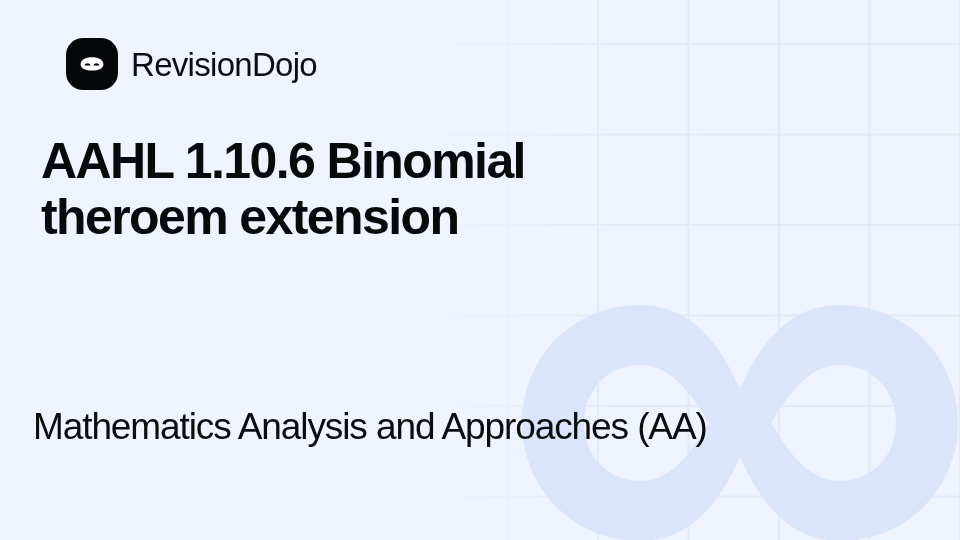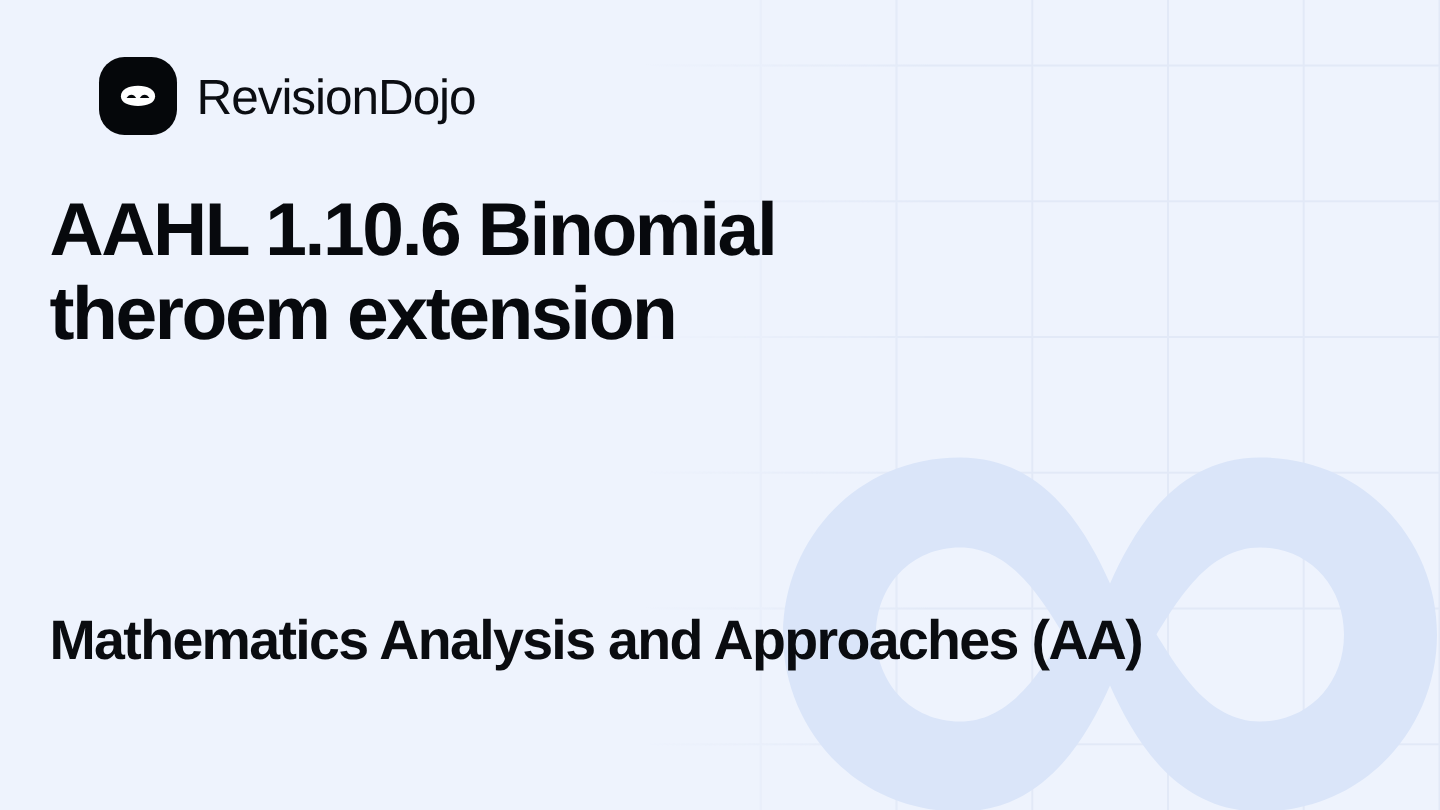--- a/index.html
+++ b/index.html
@@ -80,29 +80,29 @@
   #title {
     position: absolute;
     left: 33px;
     top: 126px;
     width: 580px;
     font-size: 50px;
     font-weight: 800;
     line-height: 1.115;
     letter-spacing: -1.6px;
     color: #07090d;
-    margin: 0;
+    margin: 8px;
   }
   #subtitle {
     position: absolute;
     left: 33px;
     top: 406px;
     width: 880px;
     font-size: 37px;
-    font-weight: 700;
+    font-weight: 400;
     line-height: 1.12;
     letter-spacing: -1.1px;
     color: #0a0c10;
     margin: 0;
   }
 </style>
 </head>
 <body>
 
 <div id="card">

